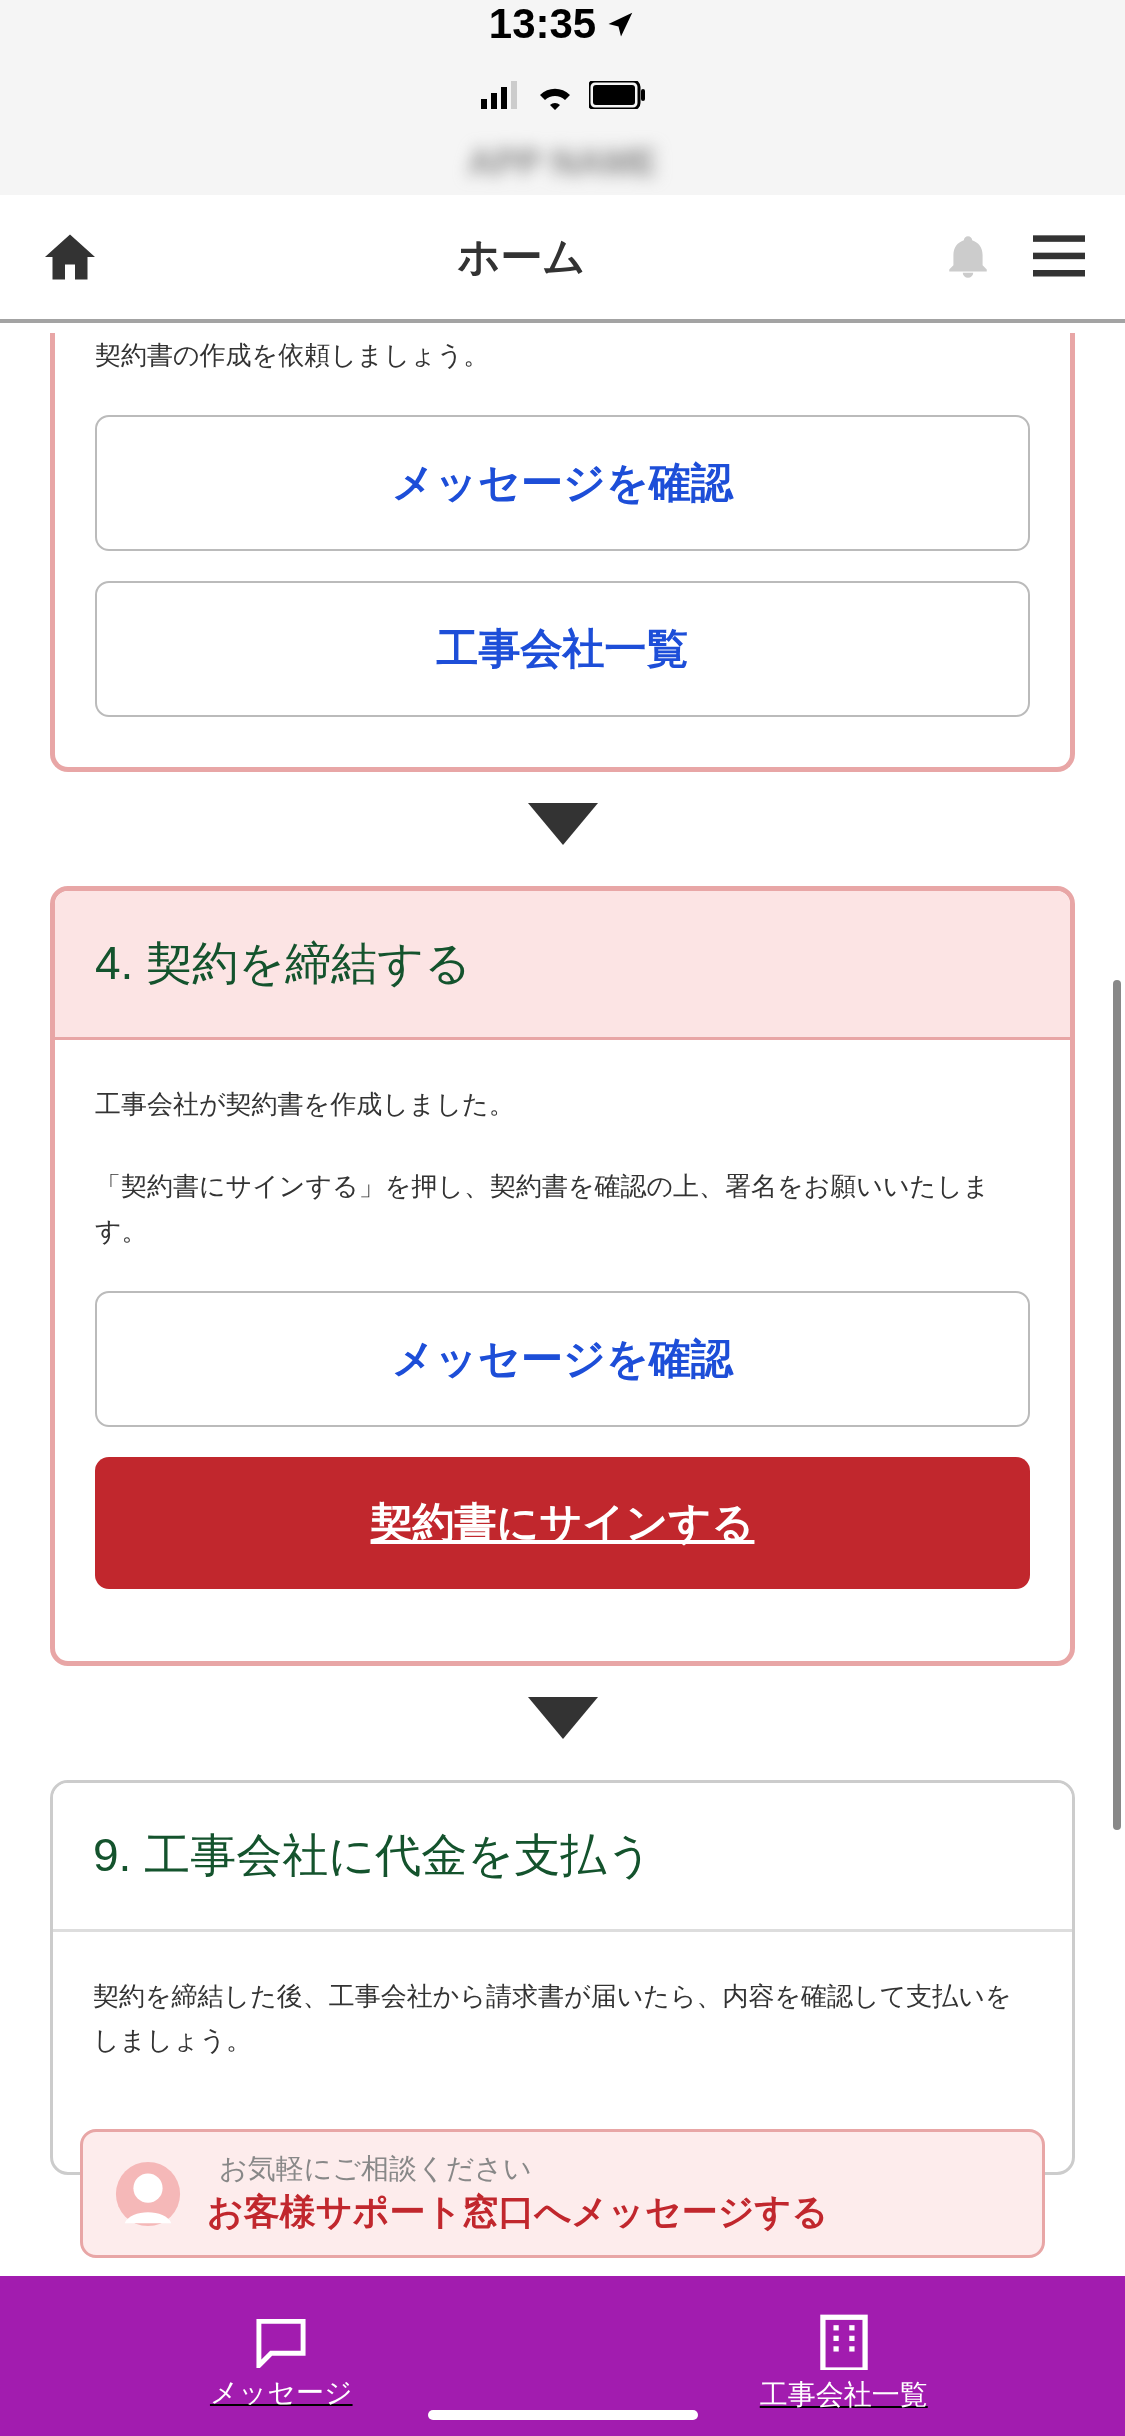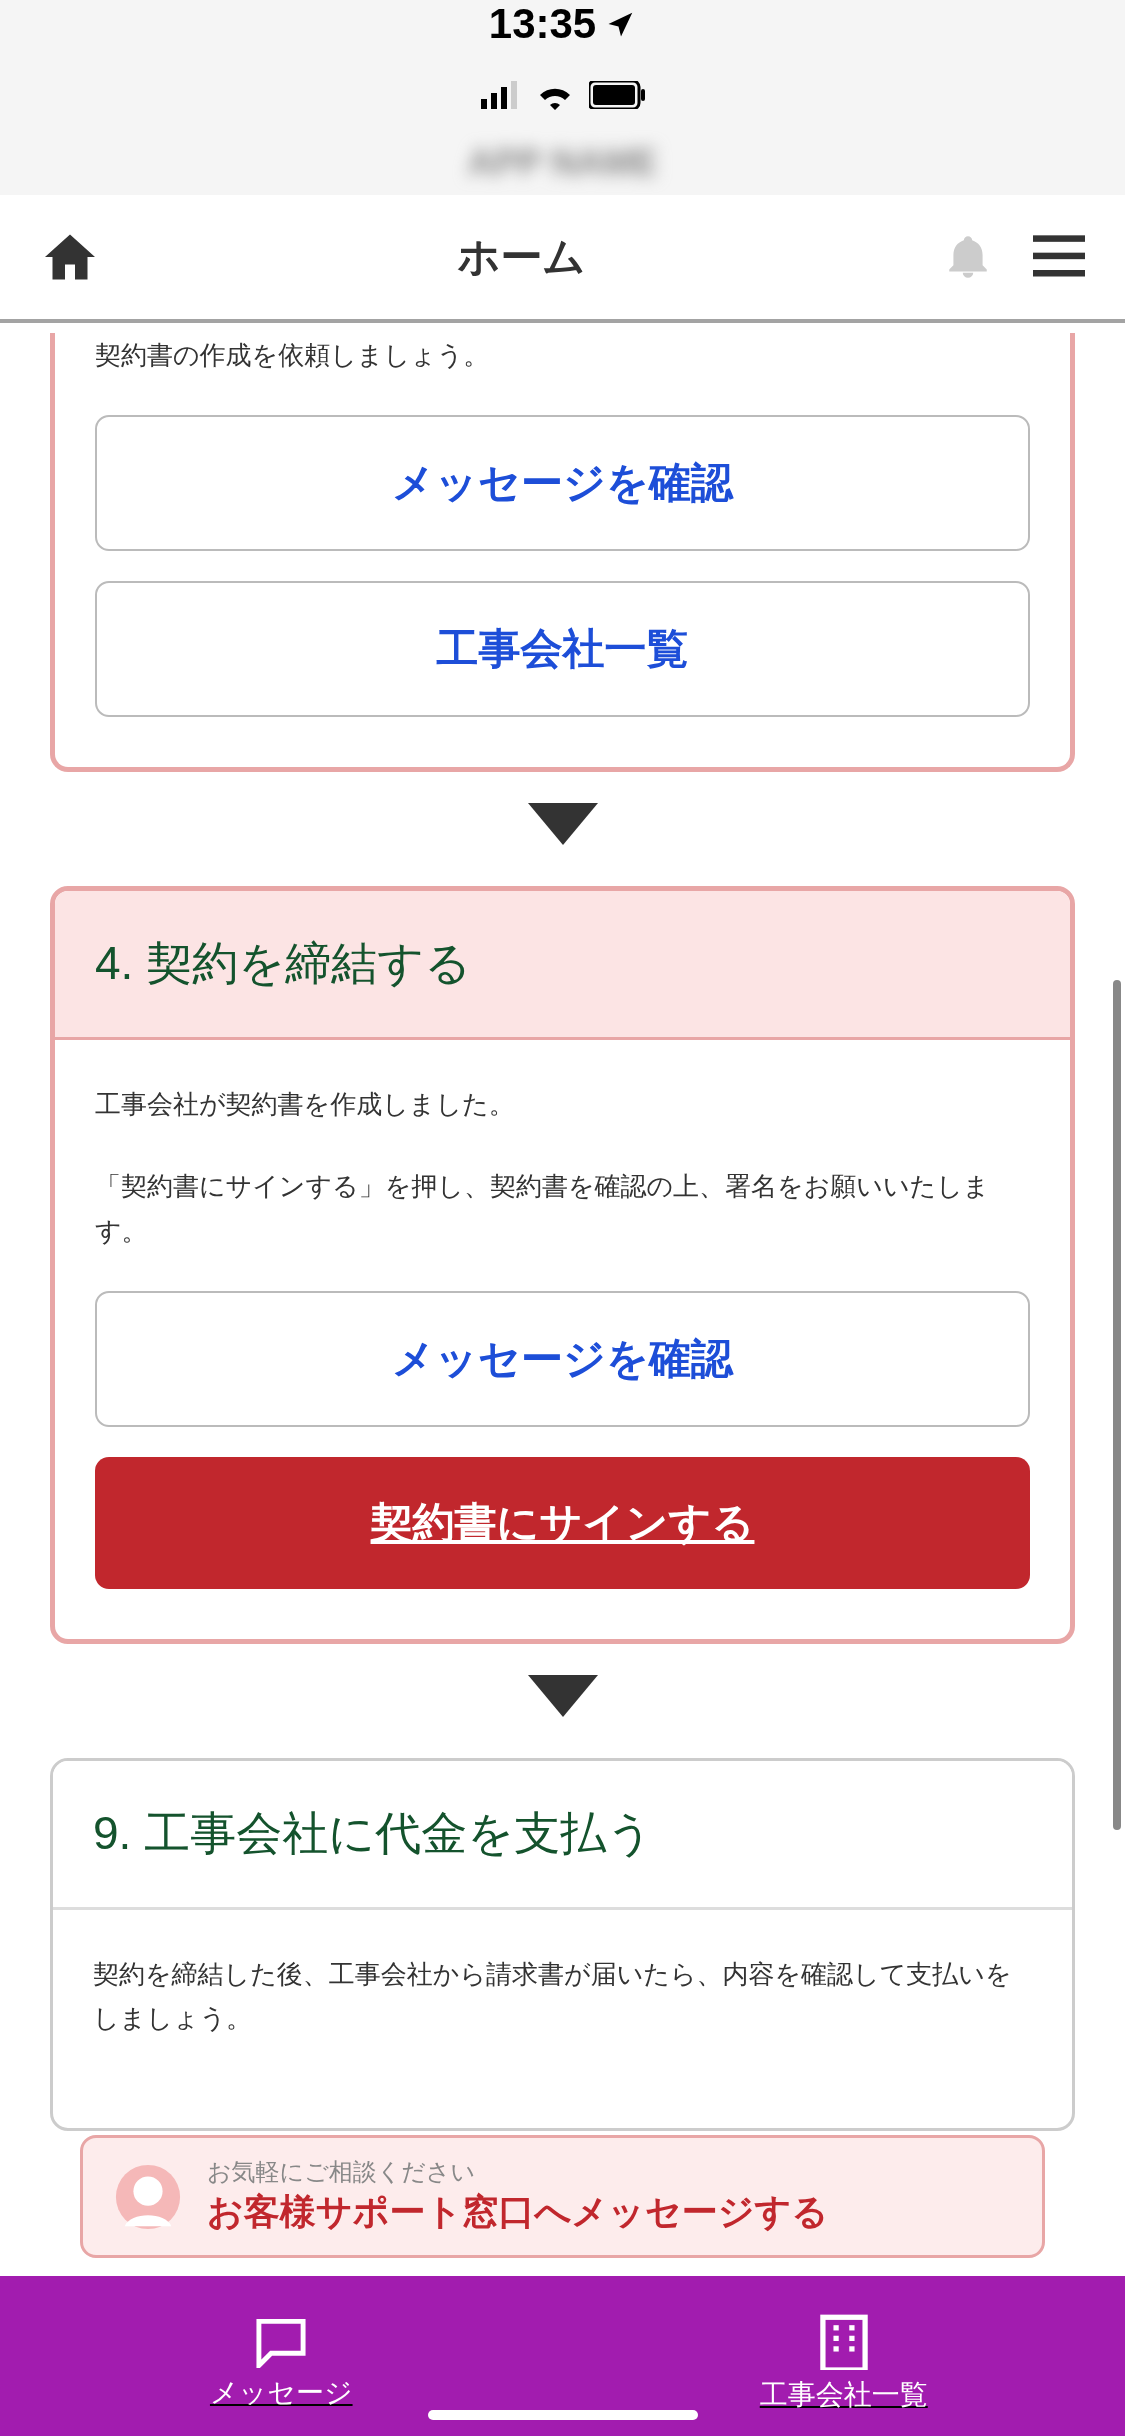--- a/index.html
+++ b/index.html
@@ -67,21 +67,21 @@
     .card-header {
       background: #fce4e4;
       padding: 42px 40px;
       border-bottom: 3px solid #e8a6a6;
     }
     .card-header.white {
       background: #fff;
       border-bottom: 3px solid #ddd;
     }
     .card-header-text { font-size: 46px; font-weight: 400; color: #14532d; }
-    .card-body { padding: 42px 40px 50px 40px; }
+    .card-body { padding: 42px 40px 72px 40px; }
     .body-text {
       font-size: 26px;
       color: #333;
       line-height: 1.7;
       margin-bottom: 38px;
     }
     .btn {
       display: block;
       width: 100%;
       padding: 38px;
@@ -115,21 +115,21 @@
       right: 80px;
       background: #fdecec;
       border: 3px solid #e8a6a6;
       border-radius: 16px;
       padding: 18px 30px;
       display: flex;
       align-items: center;
       gap: 24px;
     }
     .support-text-wrap { display: flex; flex-direction: column; }
-    .support-small { font-size: 24px; color: #888; }
+    .support-small { font-size: 28px; color: #888; margin-left: 12px; }
     .support-main { font-size: 36px; font-weight: 700; color: #c1272d; }
     .bottom-nav {
       position: absolute;
       bottom: 0;
       left: 0;
       right: 0;
       height: 160px;
       background: #a21caf;
       display: flex;
       text-decoration: underline;

